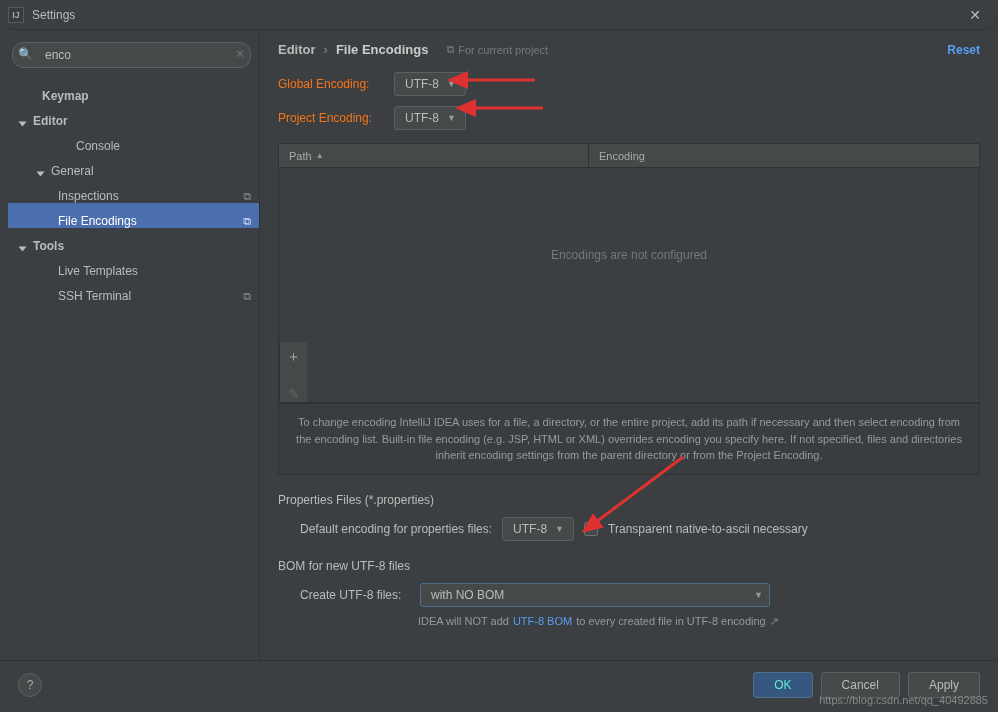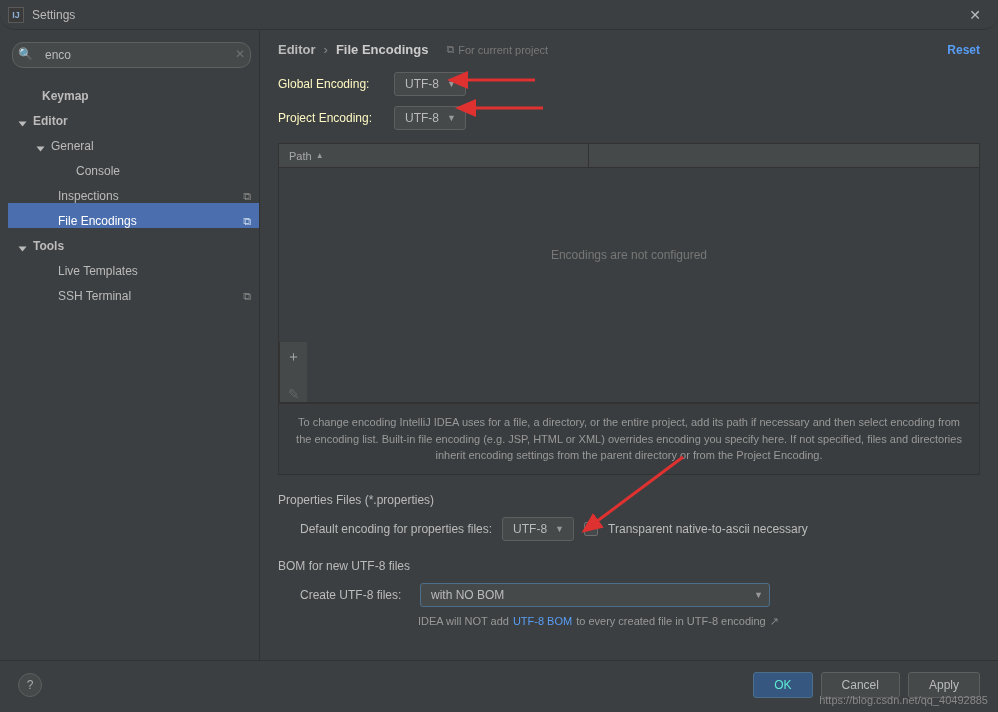--- a/index.html
+++ b/index.html
@@ -25,21 +25,21 @@
 .tree-item.selected { background: #4b6eaf; color: #fff; }
 .tree-icon-right { margin-left: auto; color: #888; font-size: 11px; }
 .main { flex: 1; padding: 12px 18px 0 18px; display: flex; flex-direction: column; overflow: hidden; }
 .main-header { display: flex; align-items: center; margin-bottom: 10px; }
 .breadcrumb { display: flex; align-items: center; gap: 8px; font-size: 13px; }
 .breadcrumb .cur { font-weight: bold; color: #ccc; }
 .breadcrumb .sep { color: #888; }
 .project-scope { margin-left: 18px; color: #787878; display: flex; align-items: center; gap: 4px; font-size: 11px; }
 .reset { margin-left: auto; color: #589df6; cursor: pointer; font-size: 12px; font-weight: bold; }
 .form-row { display: flex; align-items: center; margin: 5px 0; }
-.form-label { width: 116px; color: #fef9c3; }
+.form-label { width: 116px; color: #f97316; }
 .dropdown { height: 24px; background: #45494a; border: 1px solid #5e6060; border-radius: 3px; display: flex; align-items: center; padding: 0 6px 0 10px; cursor: pointer; color: #bbb; min-width: 72px; }
 .dropdown .dd-arrow { margin-left: 8px; font-size: 9px; color: #999; }
 .table-wrap { margin-top: 8px; border: 1px solid #323232; display: flex; height: 260px; flex-direction: column; }
 .table-main { flex: 1; display: flex; flex-direction: column; }
 .table-header { display: flex; height: 24px; background: #45494a; border-bottom: 1px solid #323232; }
 .th { display: flex; align-items: center; padding: 0 10px; color: #aaa; font-size: 11px; }
 .th.path { flex: 0 0 310px; border-right: 1px solid #323232; gap:4px; }
 .th.enc { flex: 1; }
 .sort-arrow { font-size: 8px; color: #999; }
 .table-body { flex: 1; display: flex; align-items: center; justify-content: center; background: #3c3f41; color: #777; font-size: 12px; }
@@ -79,25 +79,25 @@
       <input class="search" value="enco" style="">
       <span class="clear-icon">✕</span>
     </div>
     <div class="tree">
       <div class="tree-item l0">
           <span>Keymap</span>
         </div>
       <div class="tree-item l1 expandable expanded">
           <span>Editor</span>
         </div>
+      <div class="tree-item l3">
+          <span>Console</span>
+        </div>
       <div class="tree-item l2 expandable expanded" style="padding-left:44px;">
           <span>General</span>
-        </div>
-      <div class="tree-item l3">
-          <span>Console</span>
         </div>
       <div class="tree-item l2">
           <span>Inspections</span>
           <span class="tree-icon-right">⧉</span>
         </div>
       <div class="tree-item l2 selected">
           <span>File Encodings</span>
           <span class="tree-icon-right" style="color:#cde">⧉</span>
         </div>
       <div class="tree-item l1 expandable expanded">
@@ -141,20 +141,23 @@
         <span class="dd-arrow">▼</span>
       </div>
     </div>
 
     <div class="table-wrap">
       <div class="table-main">
         <div class="table-header">
           <div class="th path">
               <span>Path</span>
               <span class="sort-arrow">▲</span>
+            </div>
+          <div class="th enc">
+              <span>Encoding</span>
             </div>
         </div>
         <div class="table-body">Encodings are not configured</div>
       </div>
       <div class="table-side">
         <span class="side-btn">＋</span>
         <span class="side-btn" style="color:#666">✎</span>
       </div>
     </div>
 

